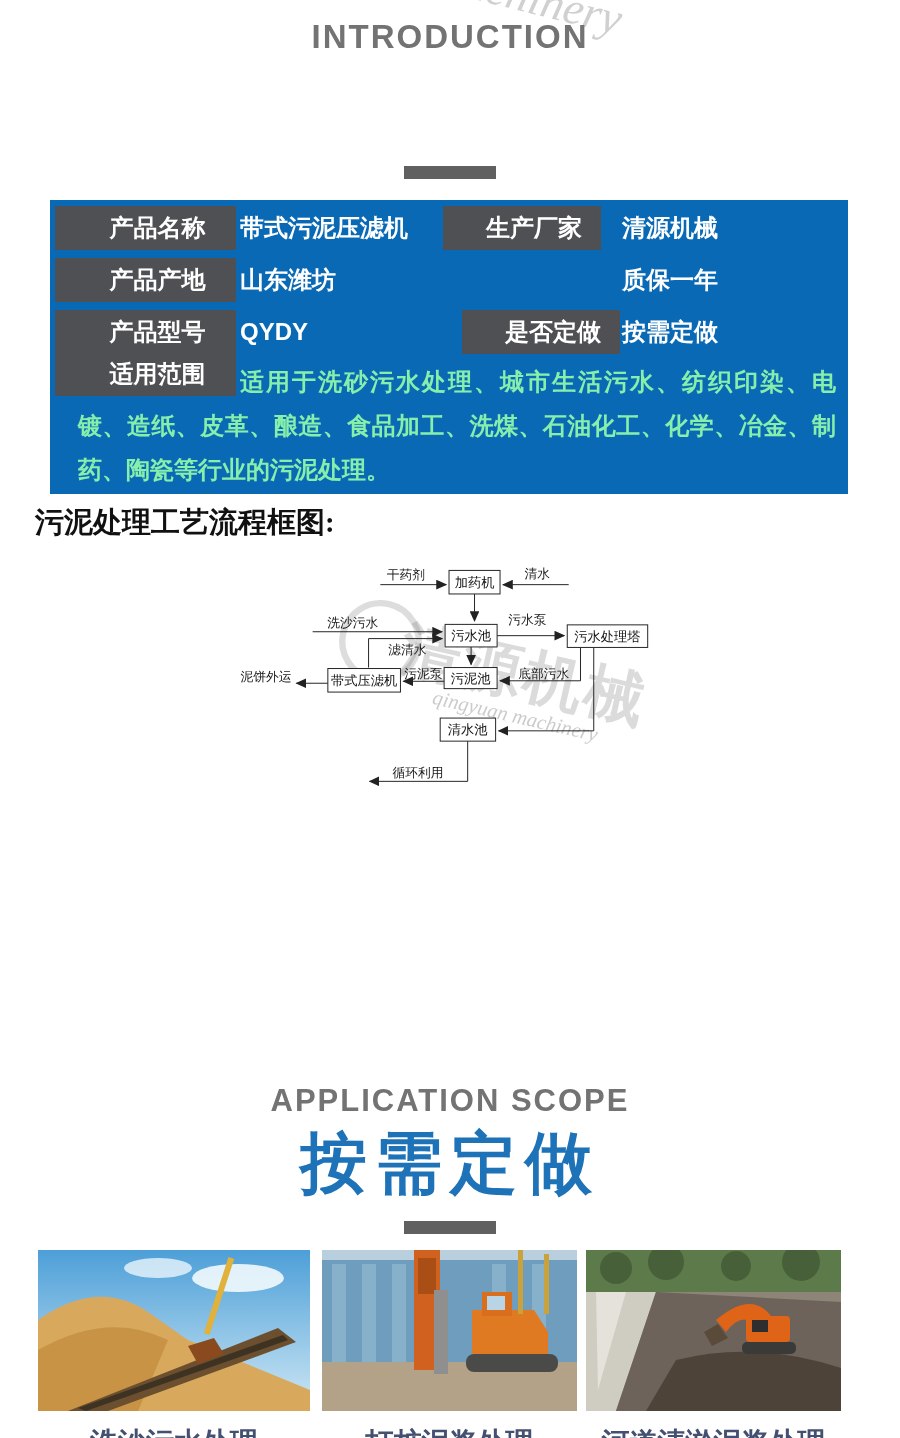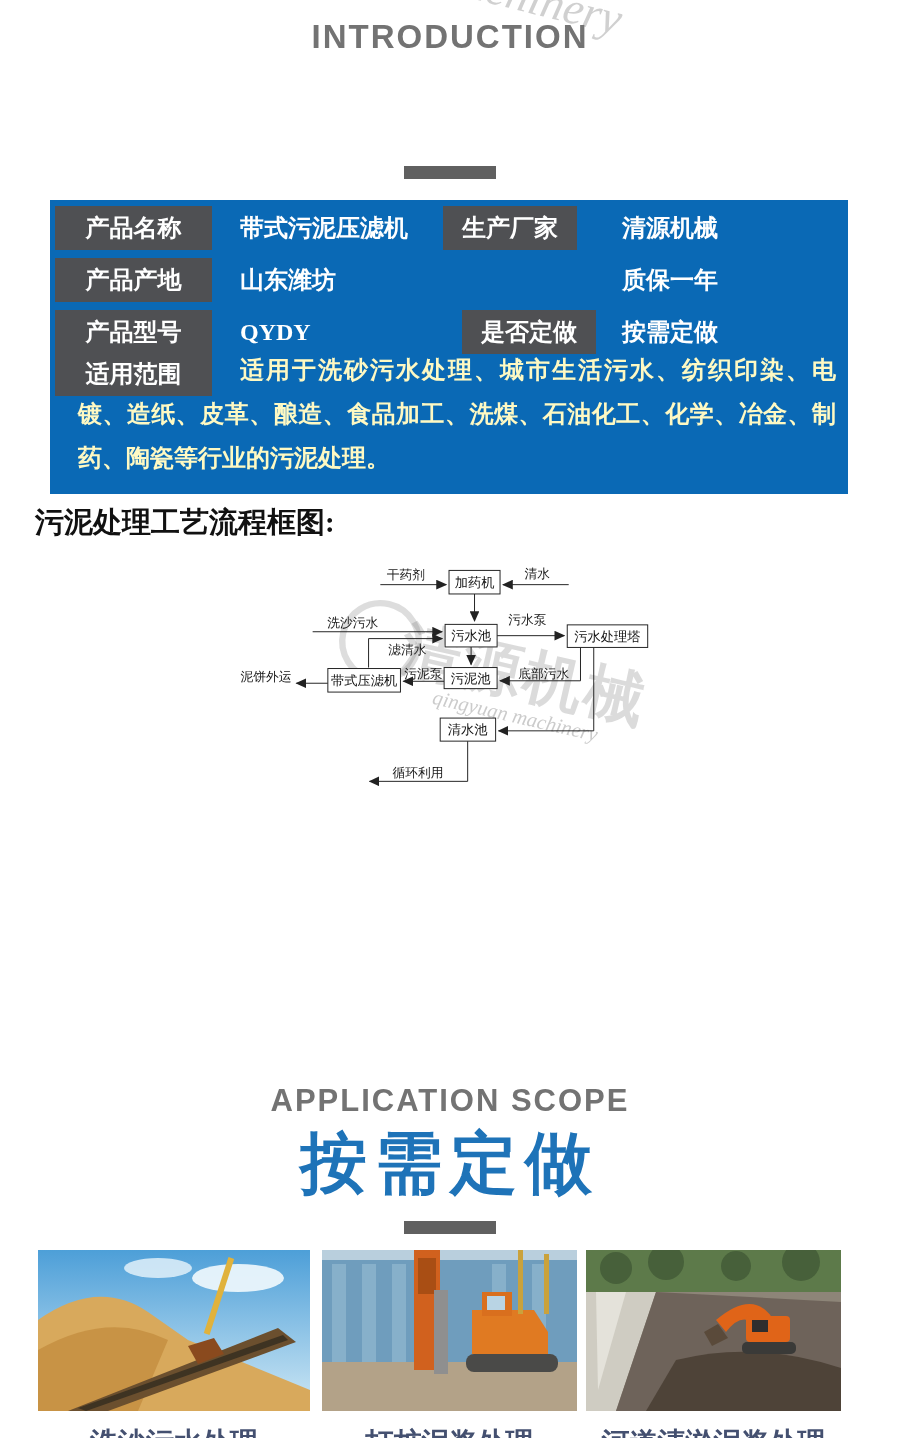--- a/index.html
+++ b/index.html
@@ -8,24 +8,24 @@
   .abs{position:absolute;}
   
   .eyebrow{width:900px;text-align:center;font-weight:700;color:#737373;
            font-size:33px;letter-spacing:2px;}
   .big-title{width:900px;text-align:center;font-weight:700;color:#1e73b8;
              font-size:70px;letter-spacing:8px;}
   .bar{width:92px;height:13px;background:#606060;left:404px;}
   
   .panel{left:50px;top:200px;width:798px;height:294px;background:#0a69b5;}
   .lbox{position:absolute;width:157px;height:44px;background:#4f5053;color:#fff;
-        font-size:24px;font-weight:700;text-align:center;line-height:44px;}
+        font-size:24px;font-weight:700;text-align:center;line-height:44px;padding-left:24px;}
   .lbox.c2{width:134px;}
-  .pval{position:absolute;color:#fff;font-size:24px;font-weight:700;line-height:44px;white-space:nowrap;font-family:Liberation Serif, serif;}
-  .scope{position:absolute;left:28px;top:148px;width:758px;color:#fef9c3;font-size:24px;
+  .pval{position:absolute;color:#fff;font-size:24px;font-weight:700;line-height:44px;white-space:nowrap;}
+  .scope{position:absolute;left:28px;top:160px;width:758px;color:#86efac;font-size:24px;
          font-weight:700;line-height:44px;text-indent:162px;text-align:justify;}
   
   .flow-title{left:35px;top:503px;font-family:"Liberation Serif",serif;font-weight:700;
               font-size:29px;color:#111;}
   .wm-frag{color:rgba(150,150,150,.45);font-family:"Liberation Serif",serif;
            font-style:italic;pointer-events:none;}
   
   .photo{position:absolute;top:1250px;height:161px;overflow:hidden;}
   .photo svg{display:block;width:100%;height:100%;}
   .caption{position:absolute;top:1424px;font-size:28px;font-weight:700;color:#445070;

